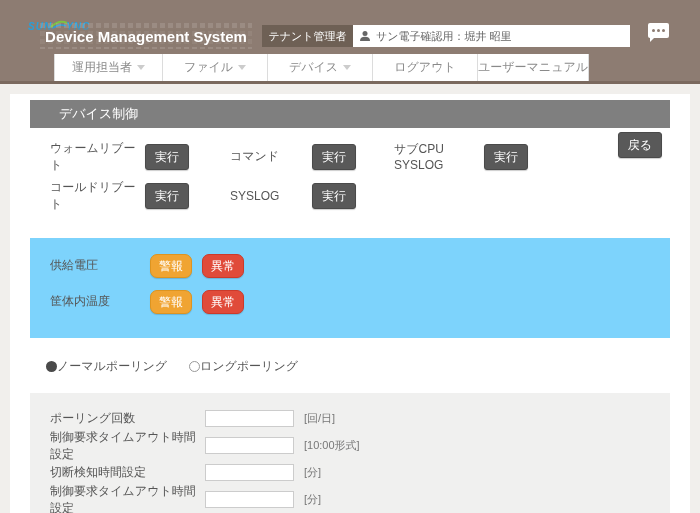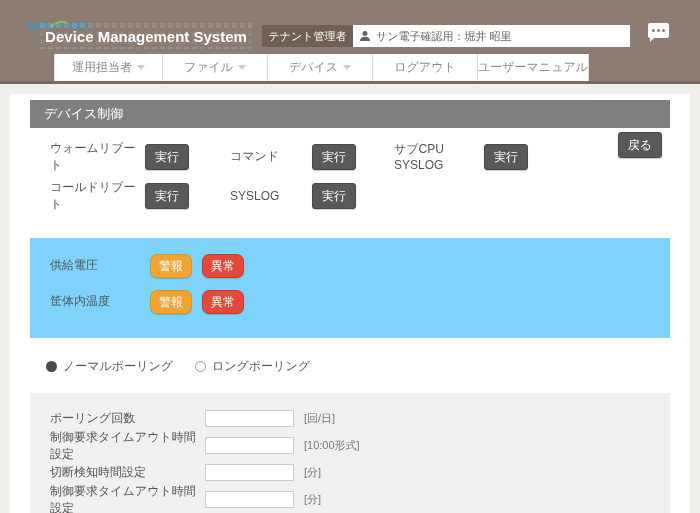--- a/index.html
+++ b/index.html
@@ -87,21 +87,21 @@
   .card {
     margin:10px 10px 0;
     background:#fff;
     padding:6px 0 14px;
     min-height:409px;
   }
   .page-title-bar {
     margin:0 20px; height:28px;
     background:#7f7f7f; color:#fff;
     font-size:13px; display:flex; align-items:center;
-    padding-left:14px;
+    padding-left:29px;
   }
 
   
   .cmd-area { position:relative; padding:12px 20px 6px 40px; }
   .cmd-row { display:flex; align-items:center; height:33px; margin-bottom:6px; }
   .cmd-label { font-size:12px; color:#555; }
   .cl1 { width:95px; } .cl2 { width:82px; margin-left:41px; } .cl3 { width:90px; margin-left:38px; }
   .btn-dark {
     background:#595959; color:#fff; font-size:12px;
     border:1px solid #4a4a4a; border-radius:3px;
@@ -121,21 +121,21 @@
   .badge {
     color:#fff; font-size:12px; border-radius:7px;
     padding:5px 8px; margin-right:10px; line-height:1;
     box-shadow:0 1px 1px rgba(0,0,0,0.15);
   }
   .badge-alarm { background:#f0a432; border:1px solid #dd9420; }
   .badge-error { background:#e04b3a; border:1px solid #cc3a2a; }
 
   
   .radio-row { padding:20px 0 18px 36px; display:flex; align-items:center; gap:22px; }
-  .radio-opt { display:flex; align-items:center; gap:6px; cursor:pointer; font-size:12px; color:#555; }
+  .radio-opt { display:flex; align-items:center; cursor:pointer; font-size:12px; color:#555; }
   .radio-circle { width:11px; height:11px; border-radius:50%; }
   .radio-on { background:#4a4a4a; }
   .radio-off { background:#fff; border:1px solid #999; }
 
   
   .form-section {
     position:relative;
     margin:0 20px; background:#f0f0ef;
     padding:12px 0 14px 20px;
   }

